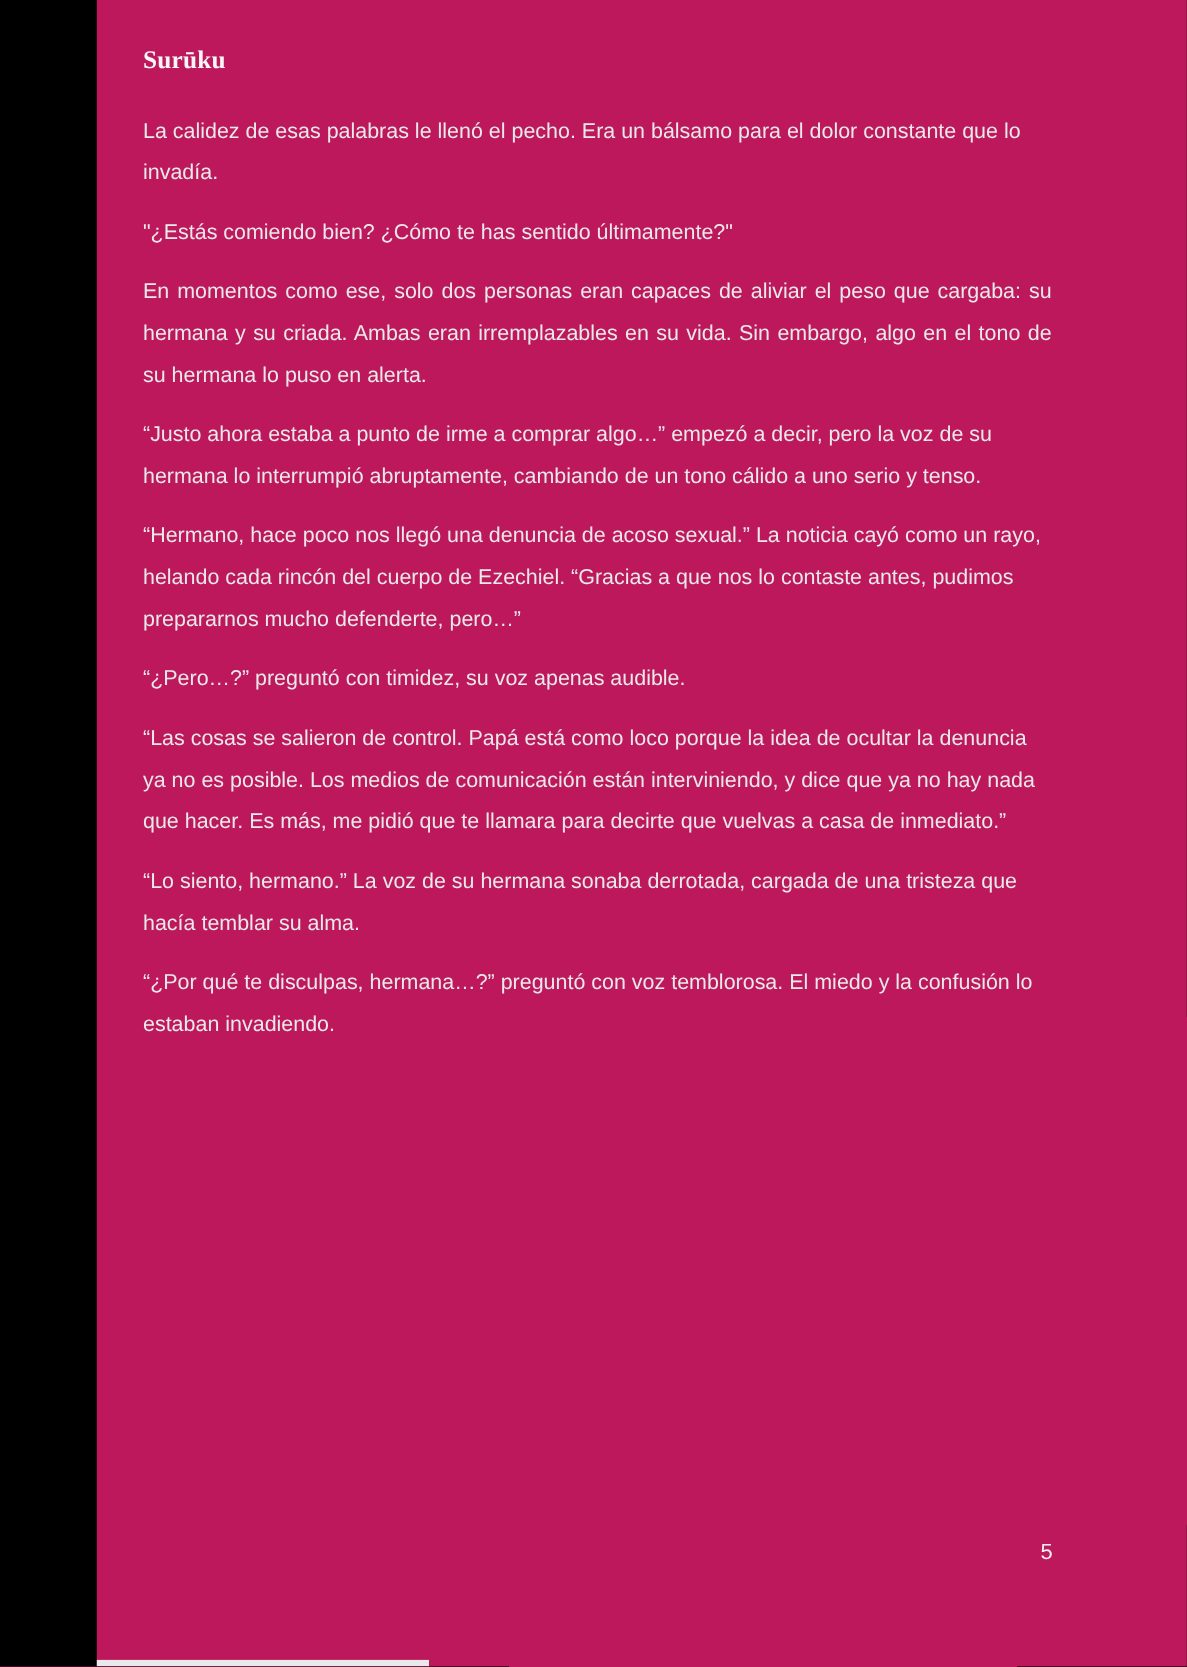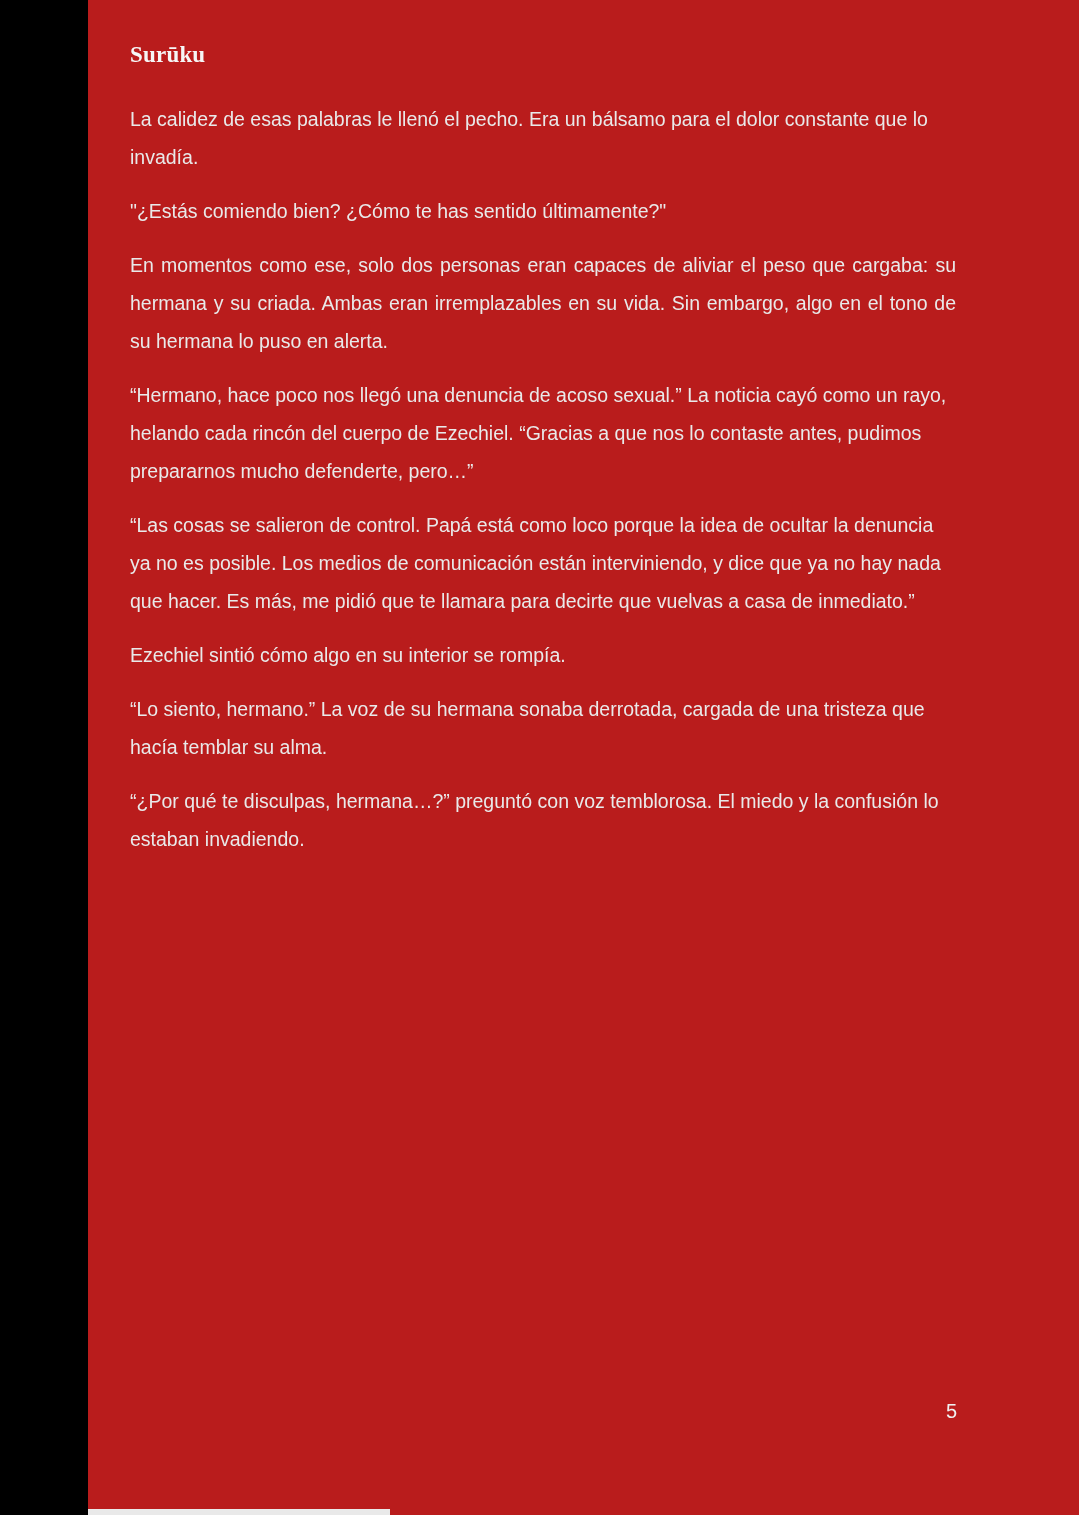--- a/index.html
+++ b/index.html
@@ -1,20 +1,20 @@
 <!DOCTYPE html>
 <html><head>
 <meta charset="utf-8">
 <style>
   html, body { margin: 0; padding: 0; background: #000; }
   .page {
     position: relative;
     width: 1079px;
     height: 1515px;
-    background: #b91c1c;
+    background: #be185d;
     overflow: hidden;
     font-family: "Liberation Sans", sans-serif;
     color: #e9e9e9;
   }
   .content {
     position: absolute;
     left: 130px;
     top: 42px;
     width: 826px;
   }
@@ -65,22 +65,23 @@
 
 <div class="page">
   <div class="left-gutter"></div>
 
   <div class="content">
     <h1 class="doc-title">Surūku</h1>
 
     <p class="para">La calidez de esas palabras le llenó el pecho. Era un bálsamo para el dolor constante que lo invadía.</p>
     <p class="para">"¿Estás comiendo bien? ¿Cómo te has sentido últimamente?"</p>
     <p class="para justify">En momentos como ese, solo dos personas eran capaces de aliviar el peso que cargaba: su hermana y su criada. Ambas eran irremplazables en su vida. Sin embargo, algo en el tono de su hermana lo puso en alerta.</p>
+    <p class="para">“Justo ahora estaba a punto de irme a comprar algo…” empezó a decir, pero la voz de su hermana lo interrumpió abruptamente, cambiando de un tono cálido a uno serio y tenso.</p>
     <p class="para">“Hermano, hace poco nos llegó una denuncia de acoso sexual.” La noticia cayó como un rayo, helando cada rincón del cuerpo de Ezechiel. “Gracias a que nos lo contaste antes, pudimos prepararnos mucho defenderte, pero…”</p>
+    <p class="para">“¿Pero…?” preguntó con timidez, su voz apenas audible.</p>
     <p class="para">“Las cosas se salieron de control. Papá está como loco porque la idea de ocultar la denuncia ya no es posible. Los medios de comunicación están interviniendo, y dice que ya no hay nada que hacer. Es más, me pidió que te llamara para decirte que vuelvas a casa de inmediato.”</p>
-    <p class="para">Ezechiel sintió cómo algo en su interior se rompía.</p>
     <p class="para">“Lo siento, hermano.” La voz de su hermana sonaba derrotada, cargada de una tristeza que hacía temblar su alma.</p>
     <p class="para">“¿Por qué te disculpas, hermana…?” preguntó con voz temblorosa. El miedo y la confusión lo estaban invadiendo.</p>
   </div>
 
   <div class="page-number">5</div>
   <div class="page-edge-strip"></div>
 </div>
 
 </body></html>

